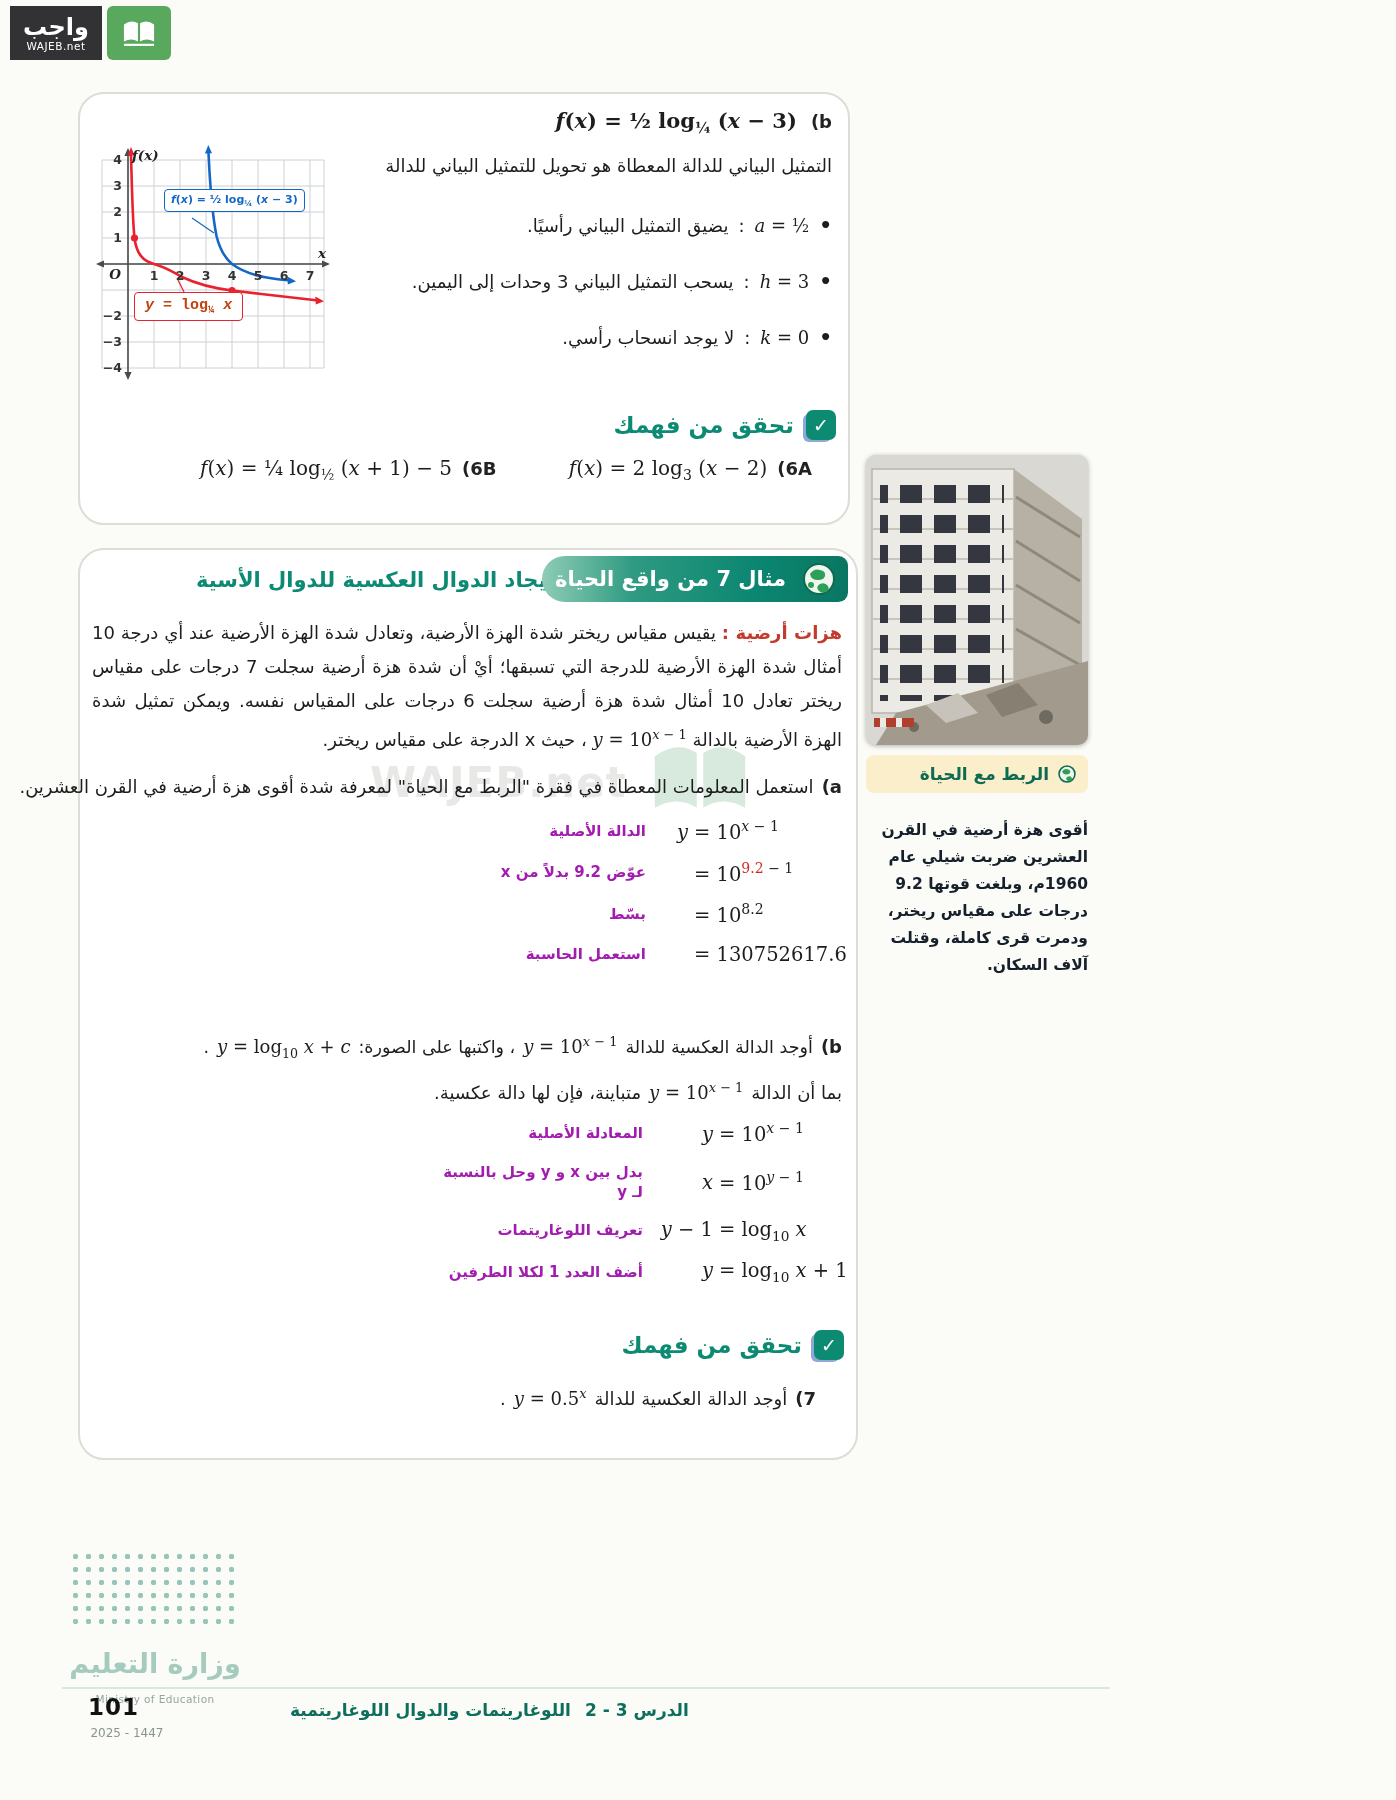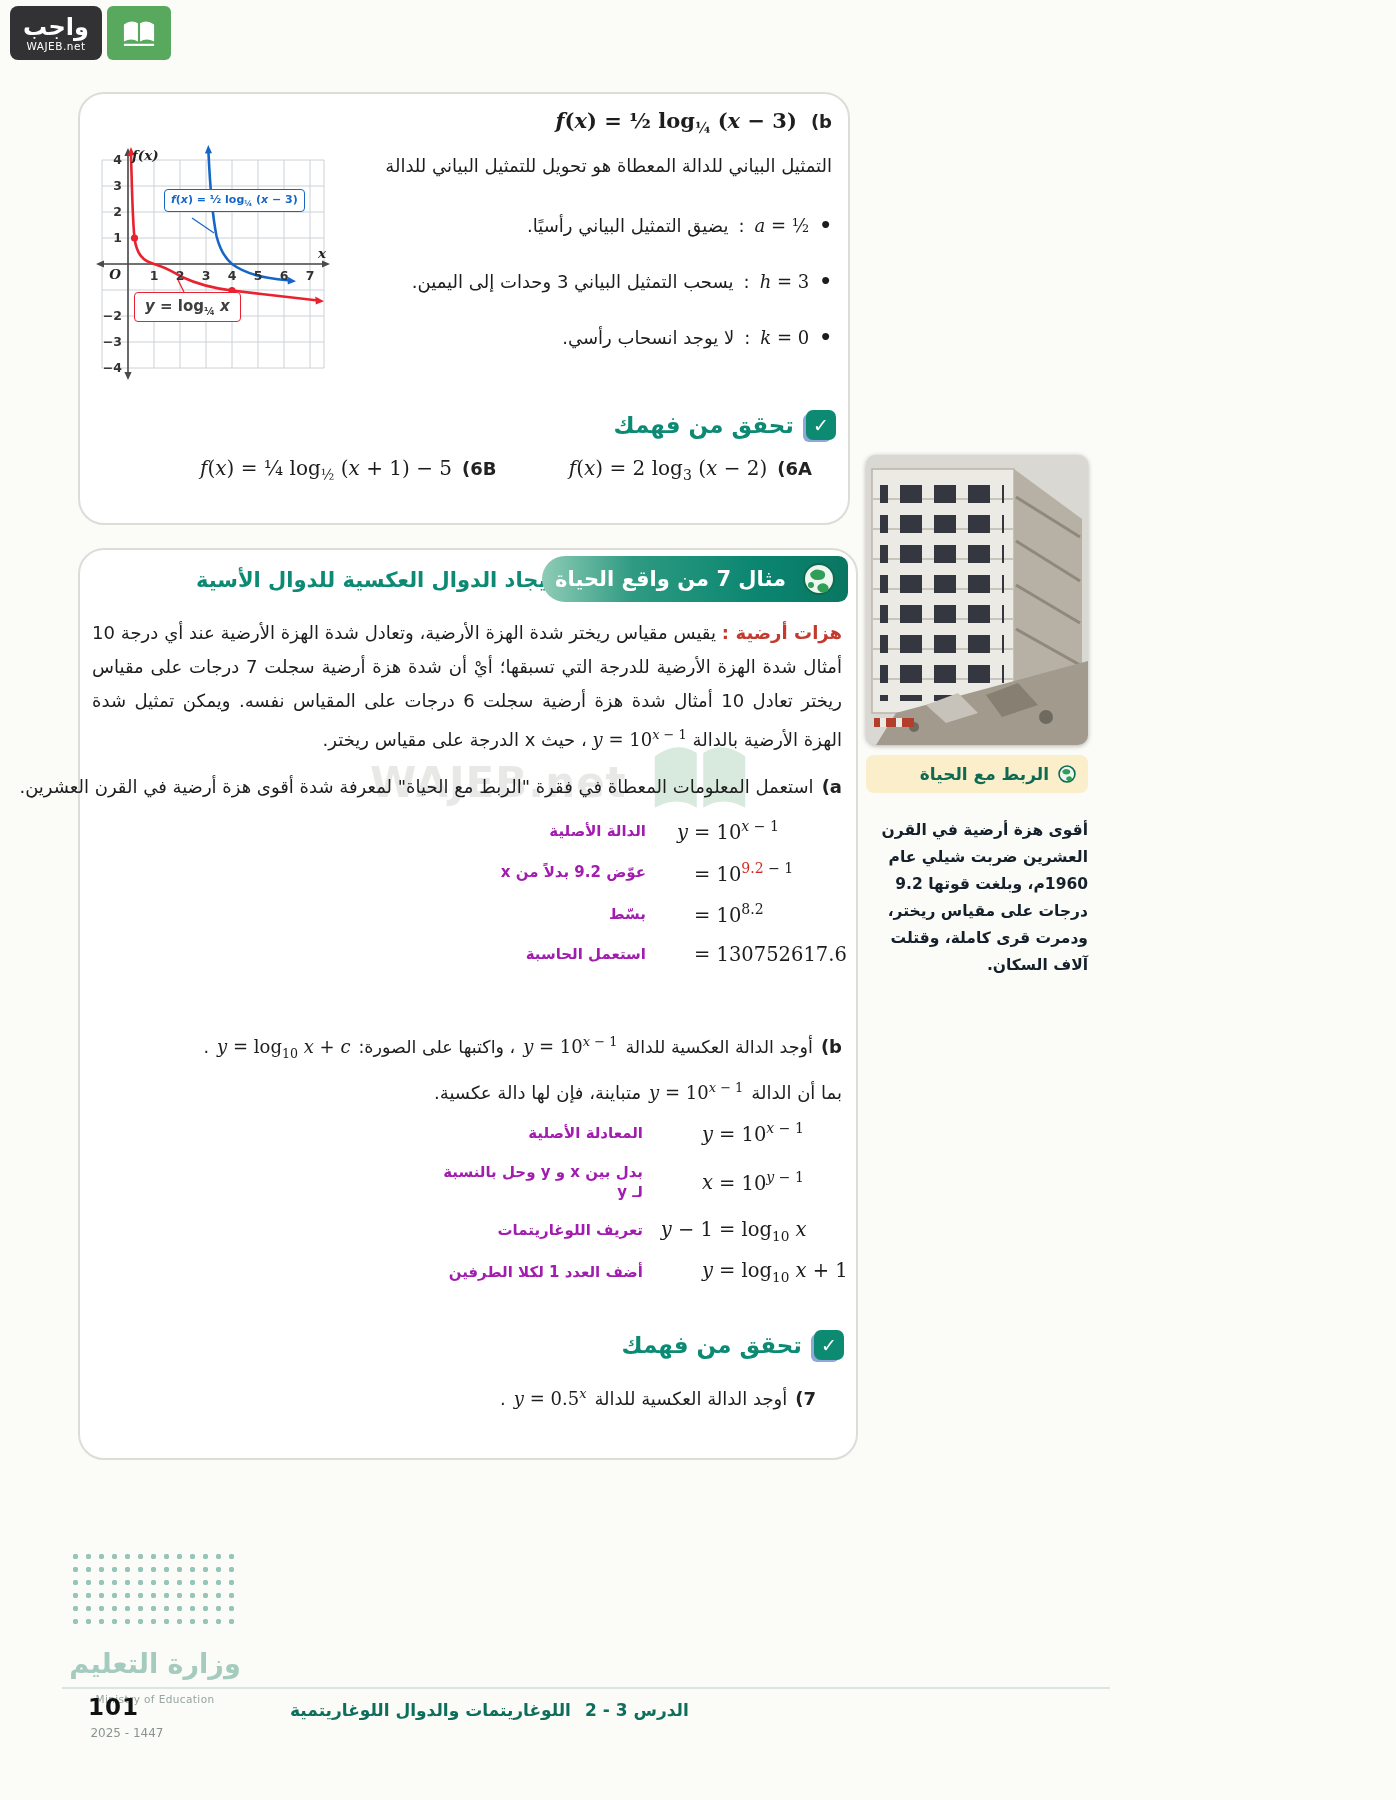--- a/index.html
+++ b/index.html
@@ -5,32 +5,32 @@
   * { box-sizing:border-box; margin:0; padding:0; }
   body { margin:0; font-family:"DejaVu Sans", sans-serif; background:#e9e9e6; }
   .page { position:relative; width:1396px; height:1800px; background:#fbfbf8; overflow:hidden; color:#1d1d1f; }
 
   .sec { position:absolute; background:#fff; border:2px solid #dedcd6; border-radius:26px; }
   #sec1 { left:78px; top:92px;  width:772px; height:433px; }
   #sec2 { left:78px; top:548px; width:780px; height:912px; }
 
   
   .brand { position:absolute; left:10px; top:6px; display:flex; gap:5px; }
-  .brand-badge { background:#323234; color:#fff; border-radius:8px; width:92px; height:54px;
+  .brand-badge { background:#323234; color:#fff; border-radius:0; width:92px; height:54px;
                  display:flex; flex-direction:column; align-items:center; justify-content:center; }
   .brand-ar { font-size:24px; font-weight:700; line-height:26px; }
   .brand-net { font-size:10.5px; letter-spacing:.5px; }
   .brand-book { width:64px; height:54px; background:#58a85e; border-radius:6px;
                 display:flex; align-items:center; justify-content:center; }
 
   
   .graph-card { position:absolute; left:8px; top:46px; width:250px; height:240px; }
   .graph-label { position:absolute; background:#fff; border-radius:4px; white-space:nowrap; font-weight:700; }
   .blue-label { left:76px; top:49px; border:1.5px solid #1467c6; color:#1467c6; font-size:11px; padding:3px 6px; }
-  .red-label  { left:46px; top:152px; border:1.6px solid #e8232f; color:#404040; font-size:15px; padding:4px 10px; }
+  .red-label  { left:46px; top:152px; border:1.6px solid #e8232f; color:#c2410c; font-size:15px; padding:4px 10px;font-family:Liberation Mono, monospace; }
   .gtick { font-size:12.5px; font-weight:700; fill:#333; font-family:"DejaVu Sans",sans-serif; }
   .gaxis-label { font-size:13.5px; font-style:italic; fill:#222; font-family:"DejaVu Serif",serif; }
 
   .math, .ineq, .step-eq { font-family:"DejaVu Serif", serif; }
   .ineq { direction:ltr; unicode-bidi:isolate; white-space:nowrap; font-size:18px; }
   sub { font-size:.7em; } sup { font-size:.72em; }
   .red { color:#cf2b24; }
 
   
   .partb { position:absolute; right:16px; top:14px; width:482px; direction:rtl; text-align:right; font-size:18px; }

